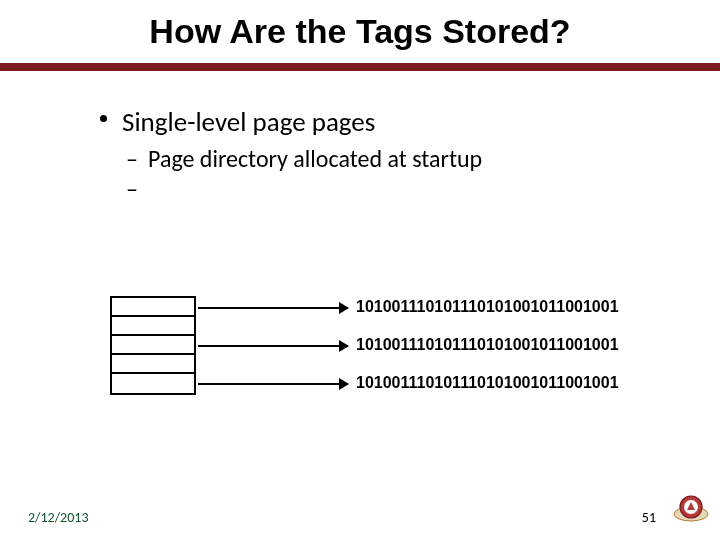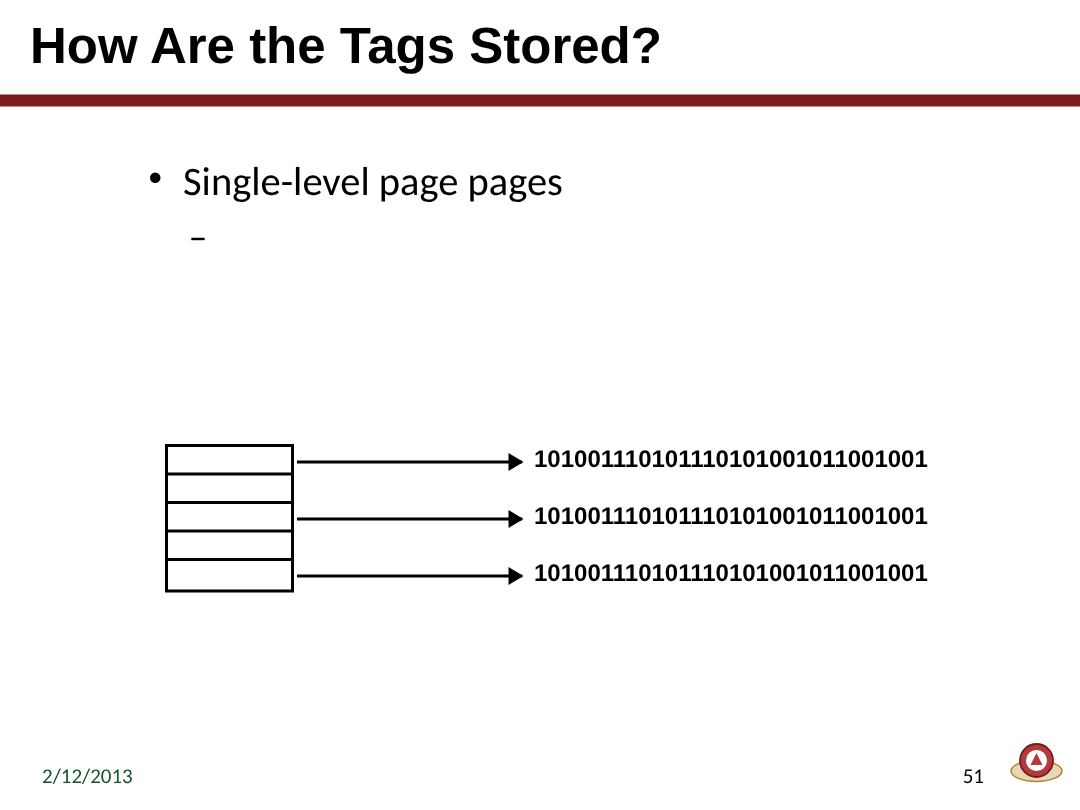--- a/index.html
+++ b/index.html
@@ -1,18 +1,18 @@
 <!DOCTYPE html>
 <html><head>
 <meta charset="utf-8">
 <style>
   * { margin: 0; padding: 0; box-sizing: border-box; }
   html, body { width: 720px; height: 540px; font-family: Calibri, Arial, sans-serif; background: #fff; }
   .slide { position: relative; width: 720px; height: 540px; }
-  .title { font-family: Arial, sans-serif; font-size: 34px; font-weight: bold; padding: 12px 20px 8px; color: #000; }
+  .title { font-family: Arial, sans-serif; font-size: 34px; font-weight: bold; text-align: center; padding: 12px 20px 8px; color: #000; }
   .underline-wrap { width: 100%; }
   .underline { height: 8px; background: #7a1a1a; width: 100%; margin-top: 4px; }
   .content { padding: 34px 60px 0 100px; }
   .bullet1 { font-size: 27px; color: #000; position: relative; padding-left: 22px; margin-bottom: 6px; }
   .bullet1 .dot { position: absolute; left: 0; top: 10px; width: 7px; height: 7px; background: #000; border-radius: 50%; }
   .bullet2 { font-size: 24px; color: #000; position: relative; padding-left: 22px; margin-left: 26px; line-height: 1.25; }
   .bullet2 .dash { position: absolute; left: 0; top: 0; }
   .diagram { position: absolute; left: 110px; top: 280px; width: 550px; height: 160px; }
   .ptable { position: absolute; left: 0; top: 16px; border: 2px solid #000; width: 86px; }
   .ptable .row { height: 19px; border-bottom: 2px solid #000; }
@@ -42,20 +42,21 @@
       <div class="underline"></div>
     </div>
 
   <div class="content">
     <div class="bullet1">
       <span class="dot"></span>
       <span>Single-level page pages</span>
     </div>
     <div class="bullet2">
       <span class="dash">–</span>
+      <span>Page directory allocated at startup</span>
     </div>
     <div class="bullet2">
       <span class="dash">–</span>
     </div>
   </div>
 
   <div class="diagram">
     <div class="ptable">
       <div class="row"></div>
       <div class="row"></div>

